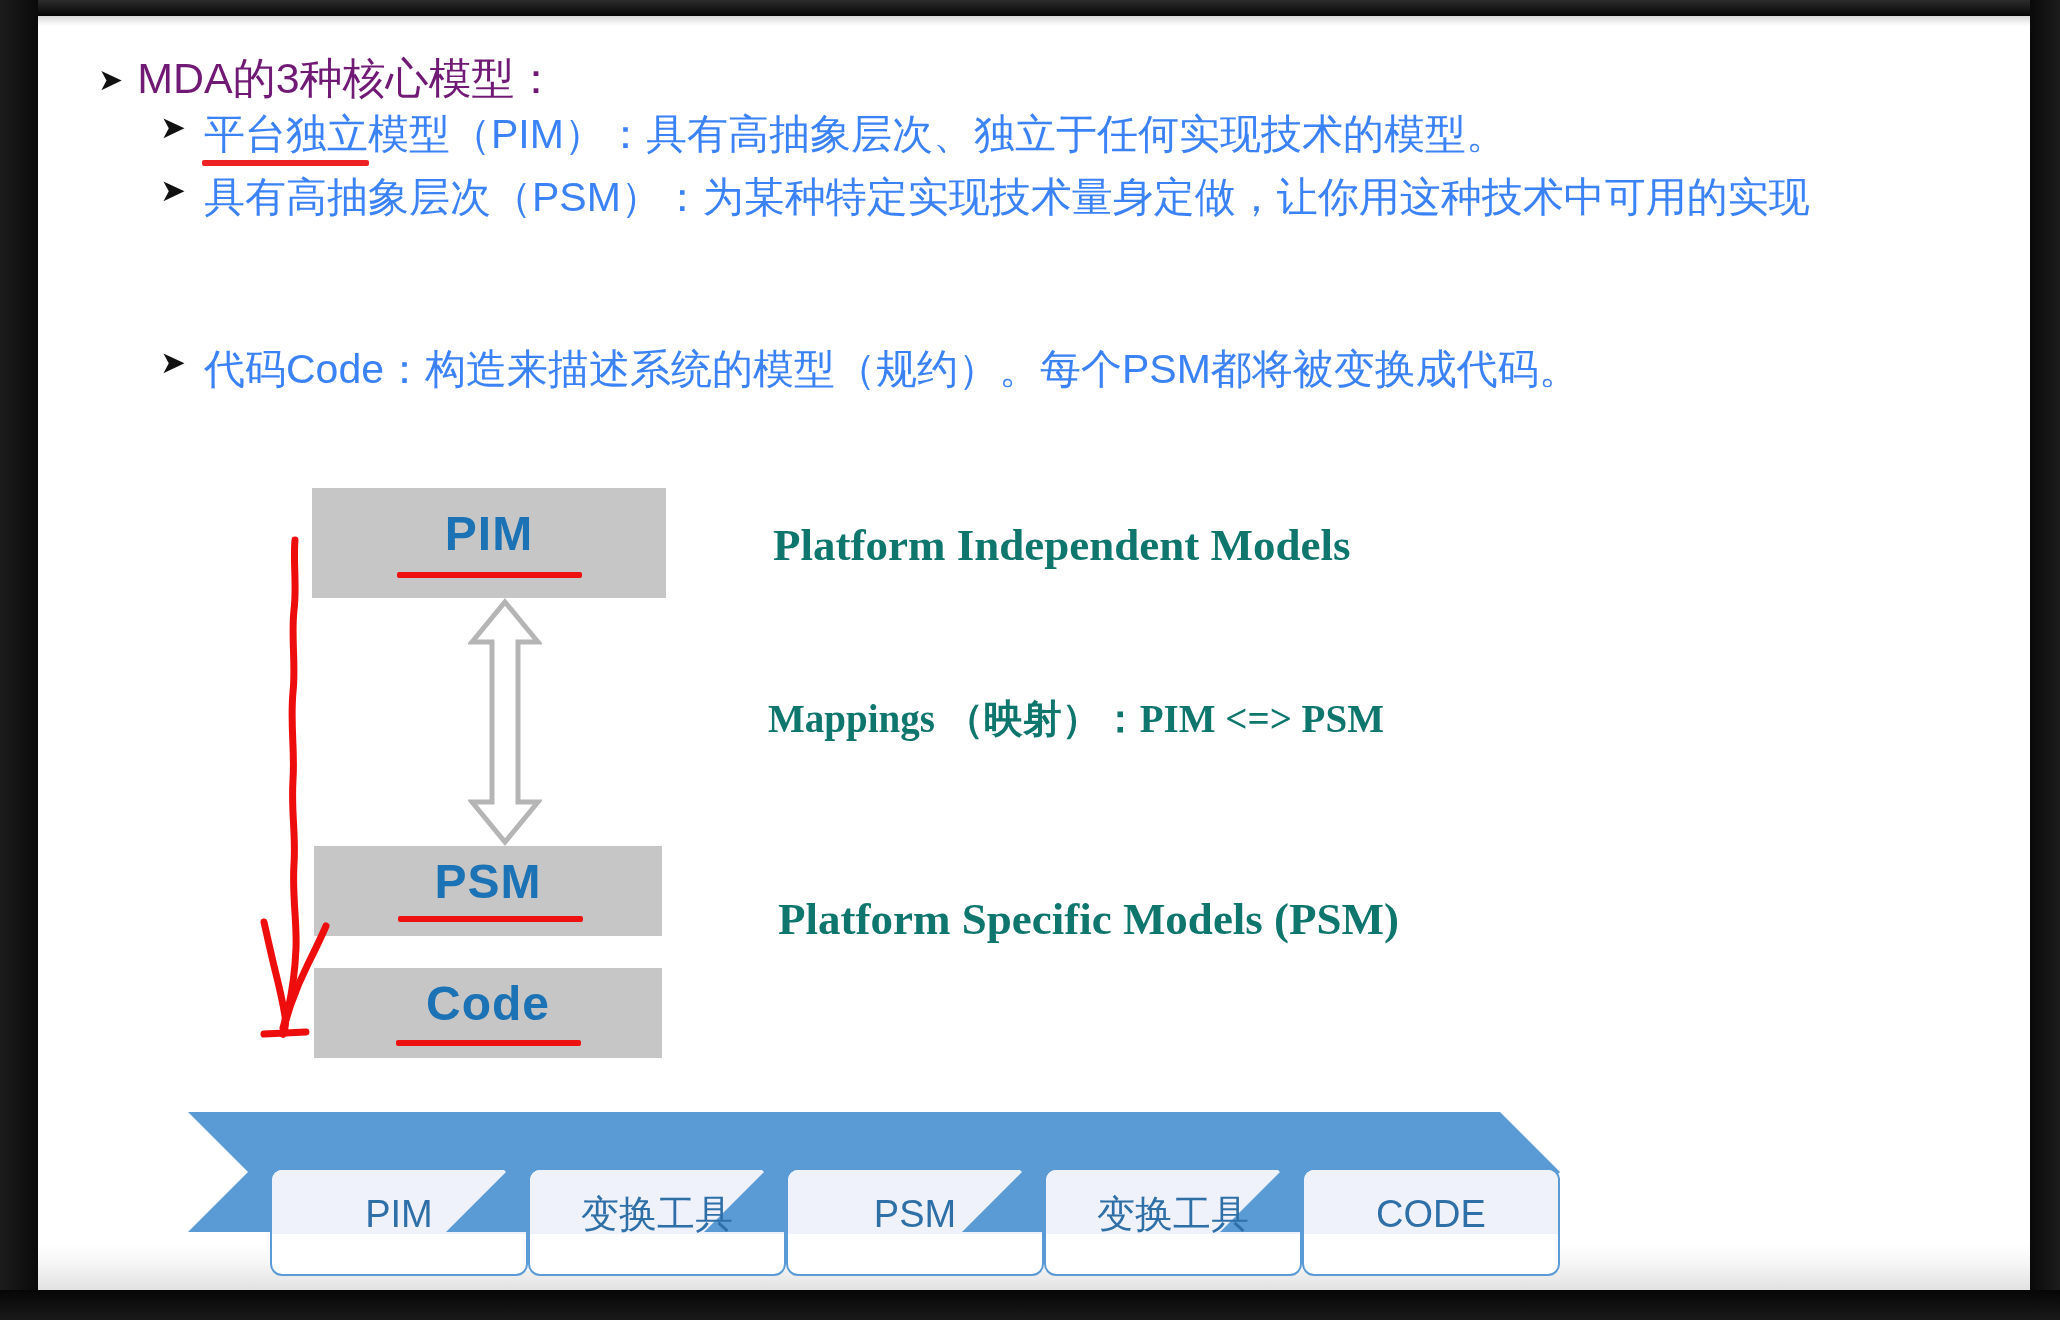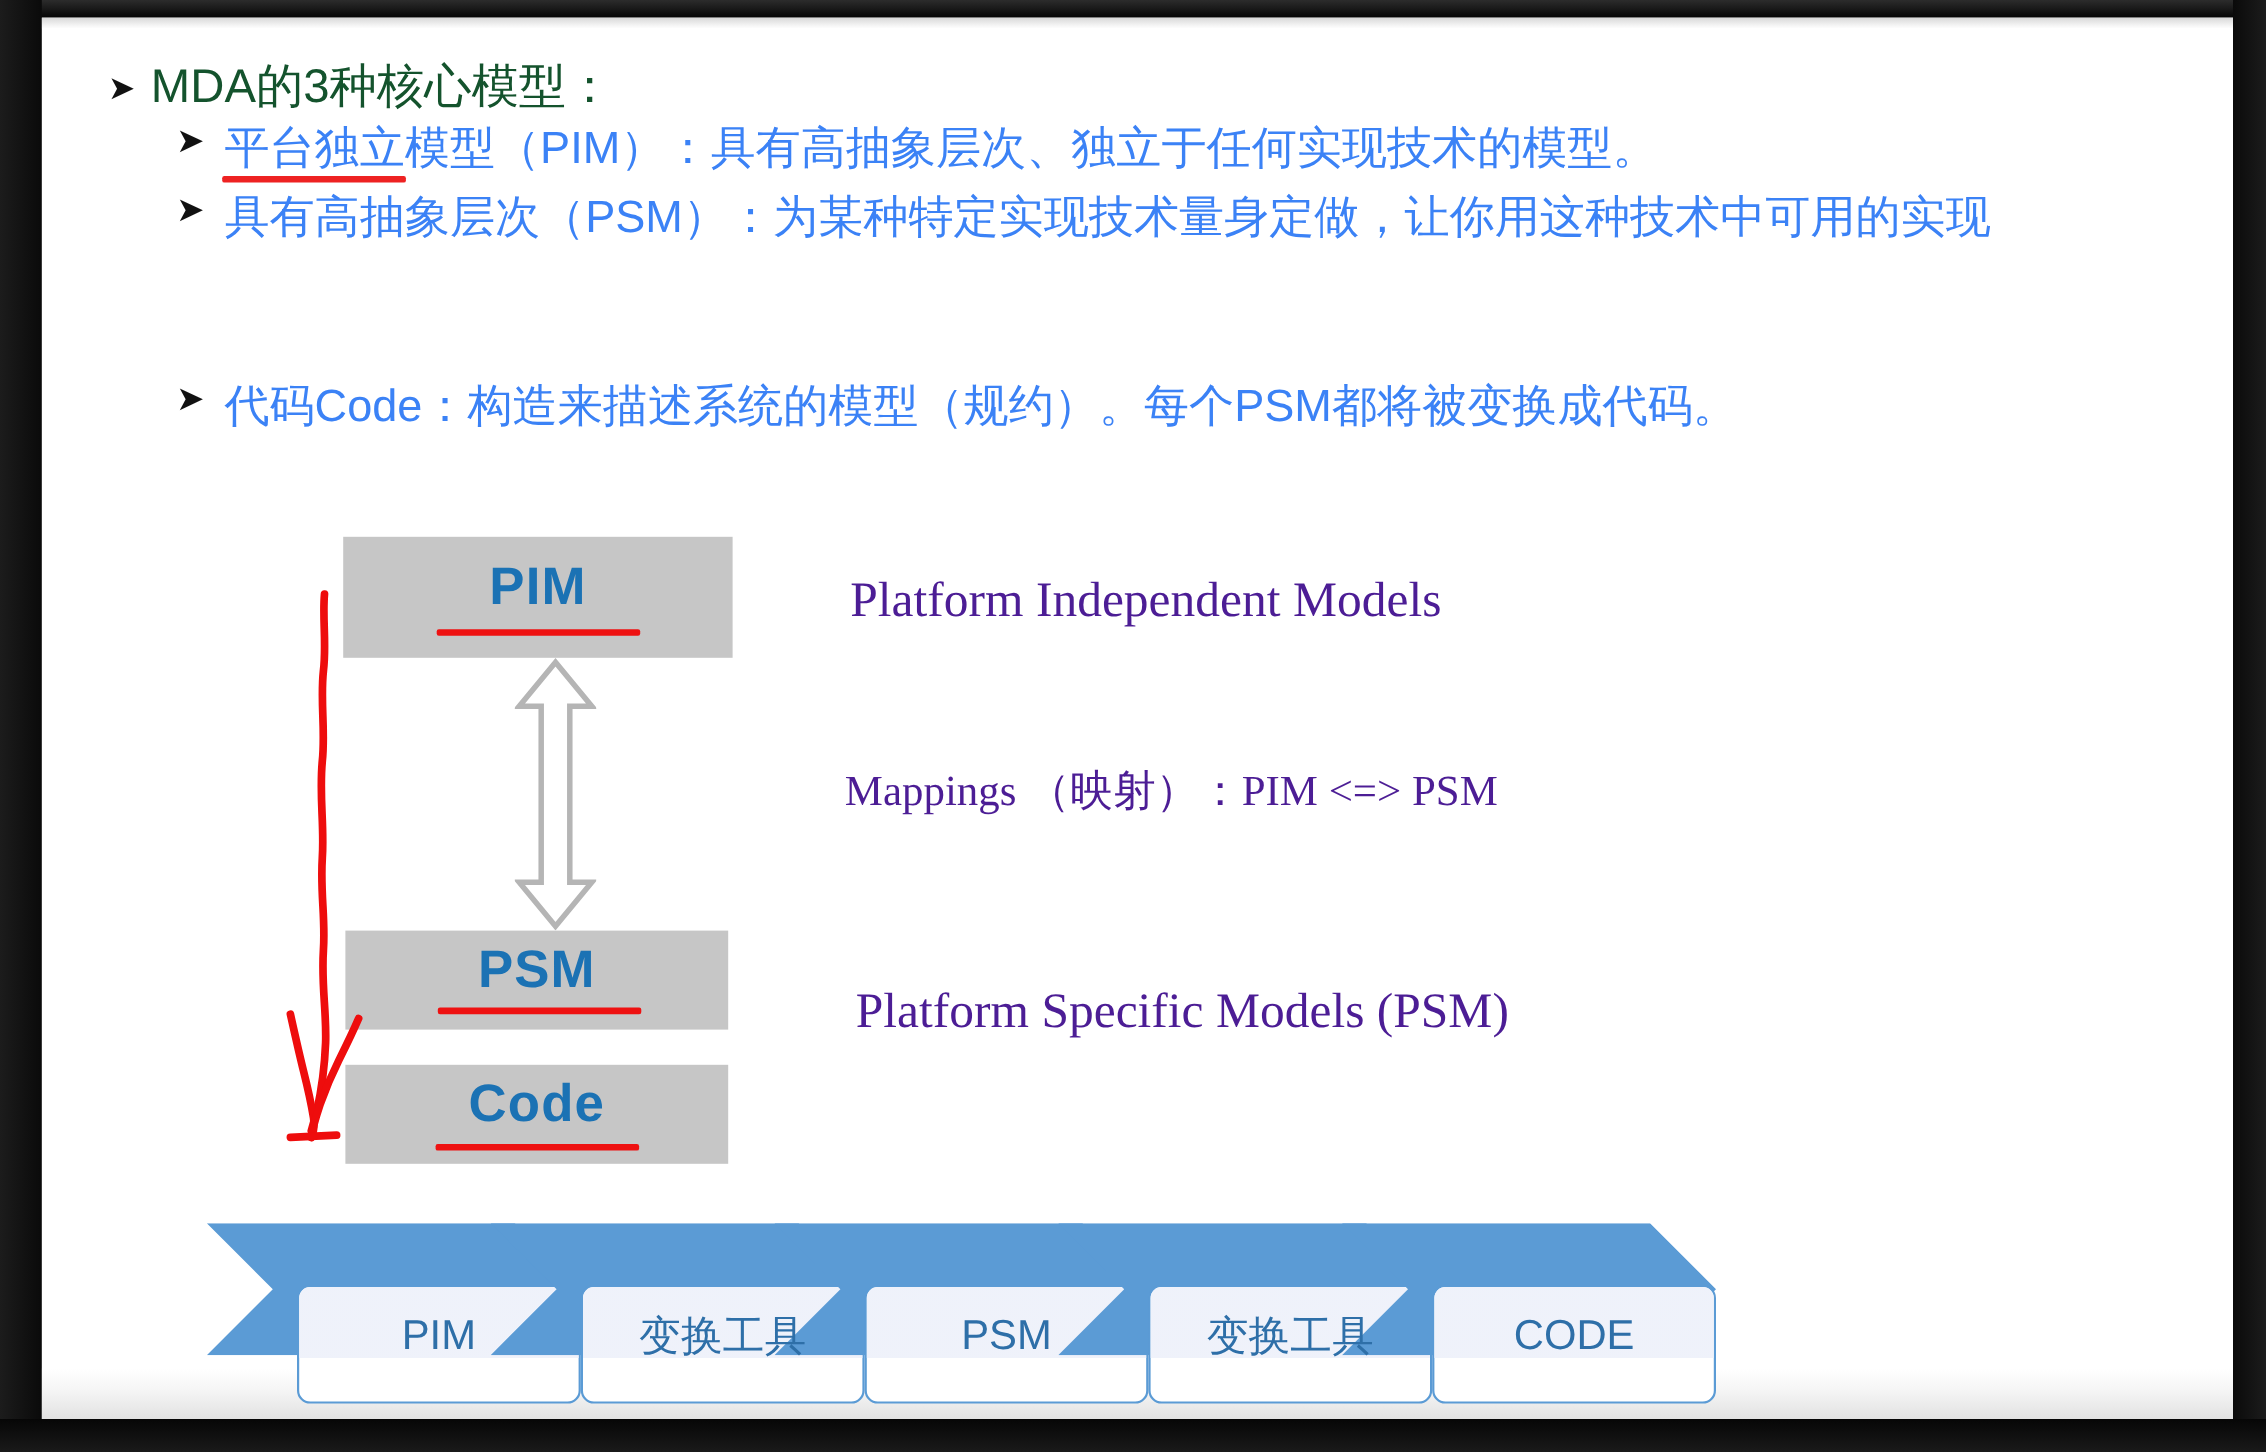--- a/index.html
+++ b/index.html
@@ -64,21 +64,21 @@
   }
   .lv1 .marker {
     font-size: 30px;
     color: #111;
     line-height: 1;
     margin-right: 14px;
     transform: translateY(-3px);
   }
   .lv1 .txt {
     font-size: 43px;
-    color: #14532d;
+    color: #701a75;
     font-weight: 500;
     letter-spacing: 0px;
   }
 
   
   .lv2 {
     position: absolute;
     display: flex;
     align-items: flex-start;
     white-space: nowrap;
@@ -141,22 +141,22 @@
     position: absolute;
   }
 
   
   .scribble { position: absolute; pointer-events: none; }
 
   
   .serif {
     position: absolute;
     font-family: "Liberation Serif", "DejaVu Serif", serif;
-    font-weight: normal;
-    color: #4c1d95;
+    font-weight: bold;
+    color: #0f766e;
     white-space: nowrap;
   }
 
   
   #flow {
     position: absolute;
     left: 150px; top: 1096px;
     width: 1780px; height: 168px;
   }
   .step { position: absolute; top: 0; width: 360px; height: 168px; }

